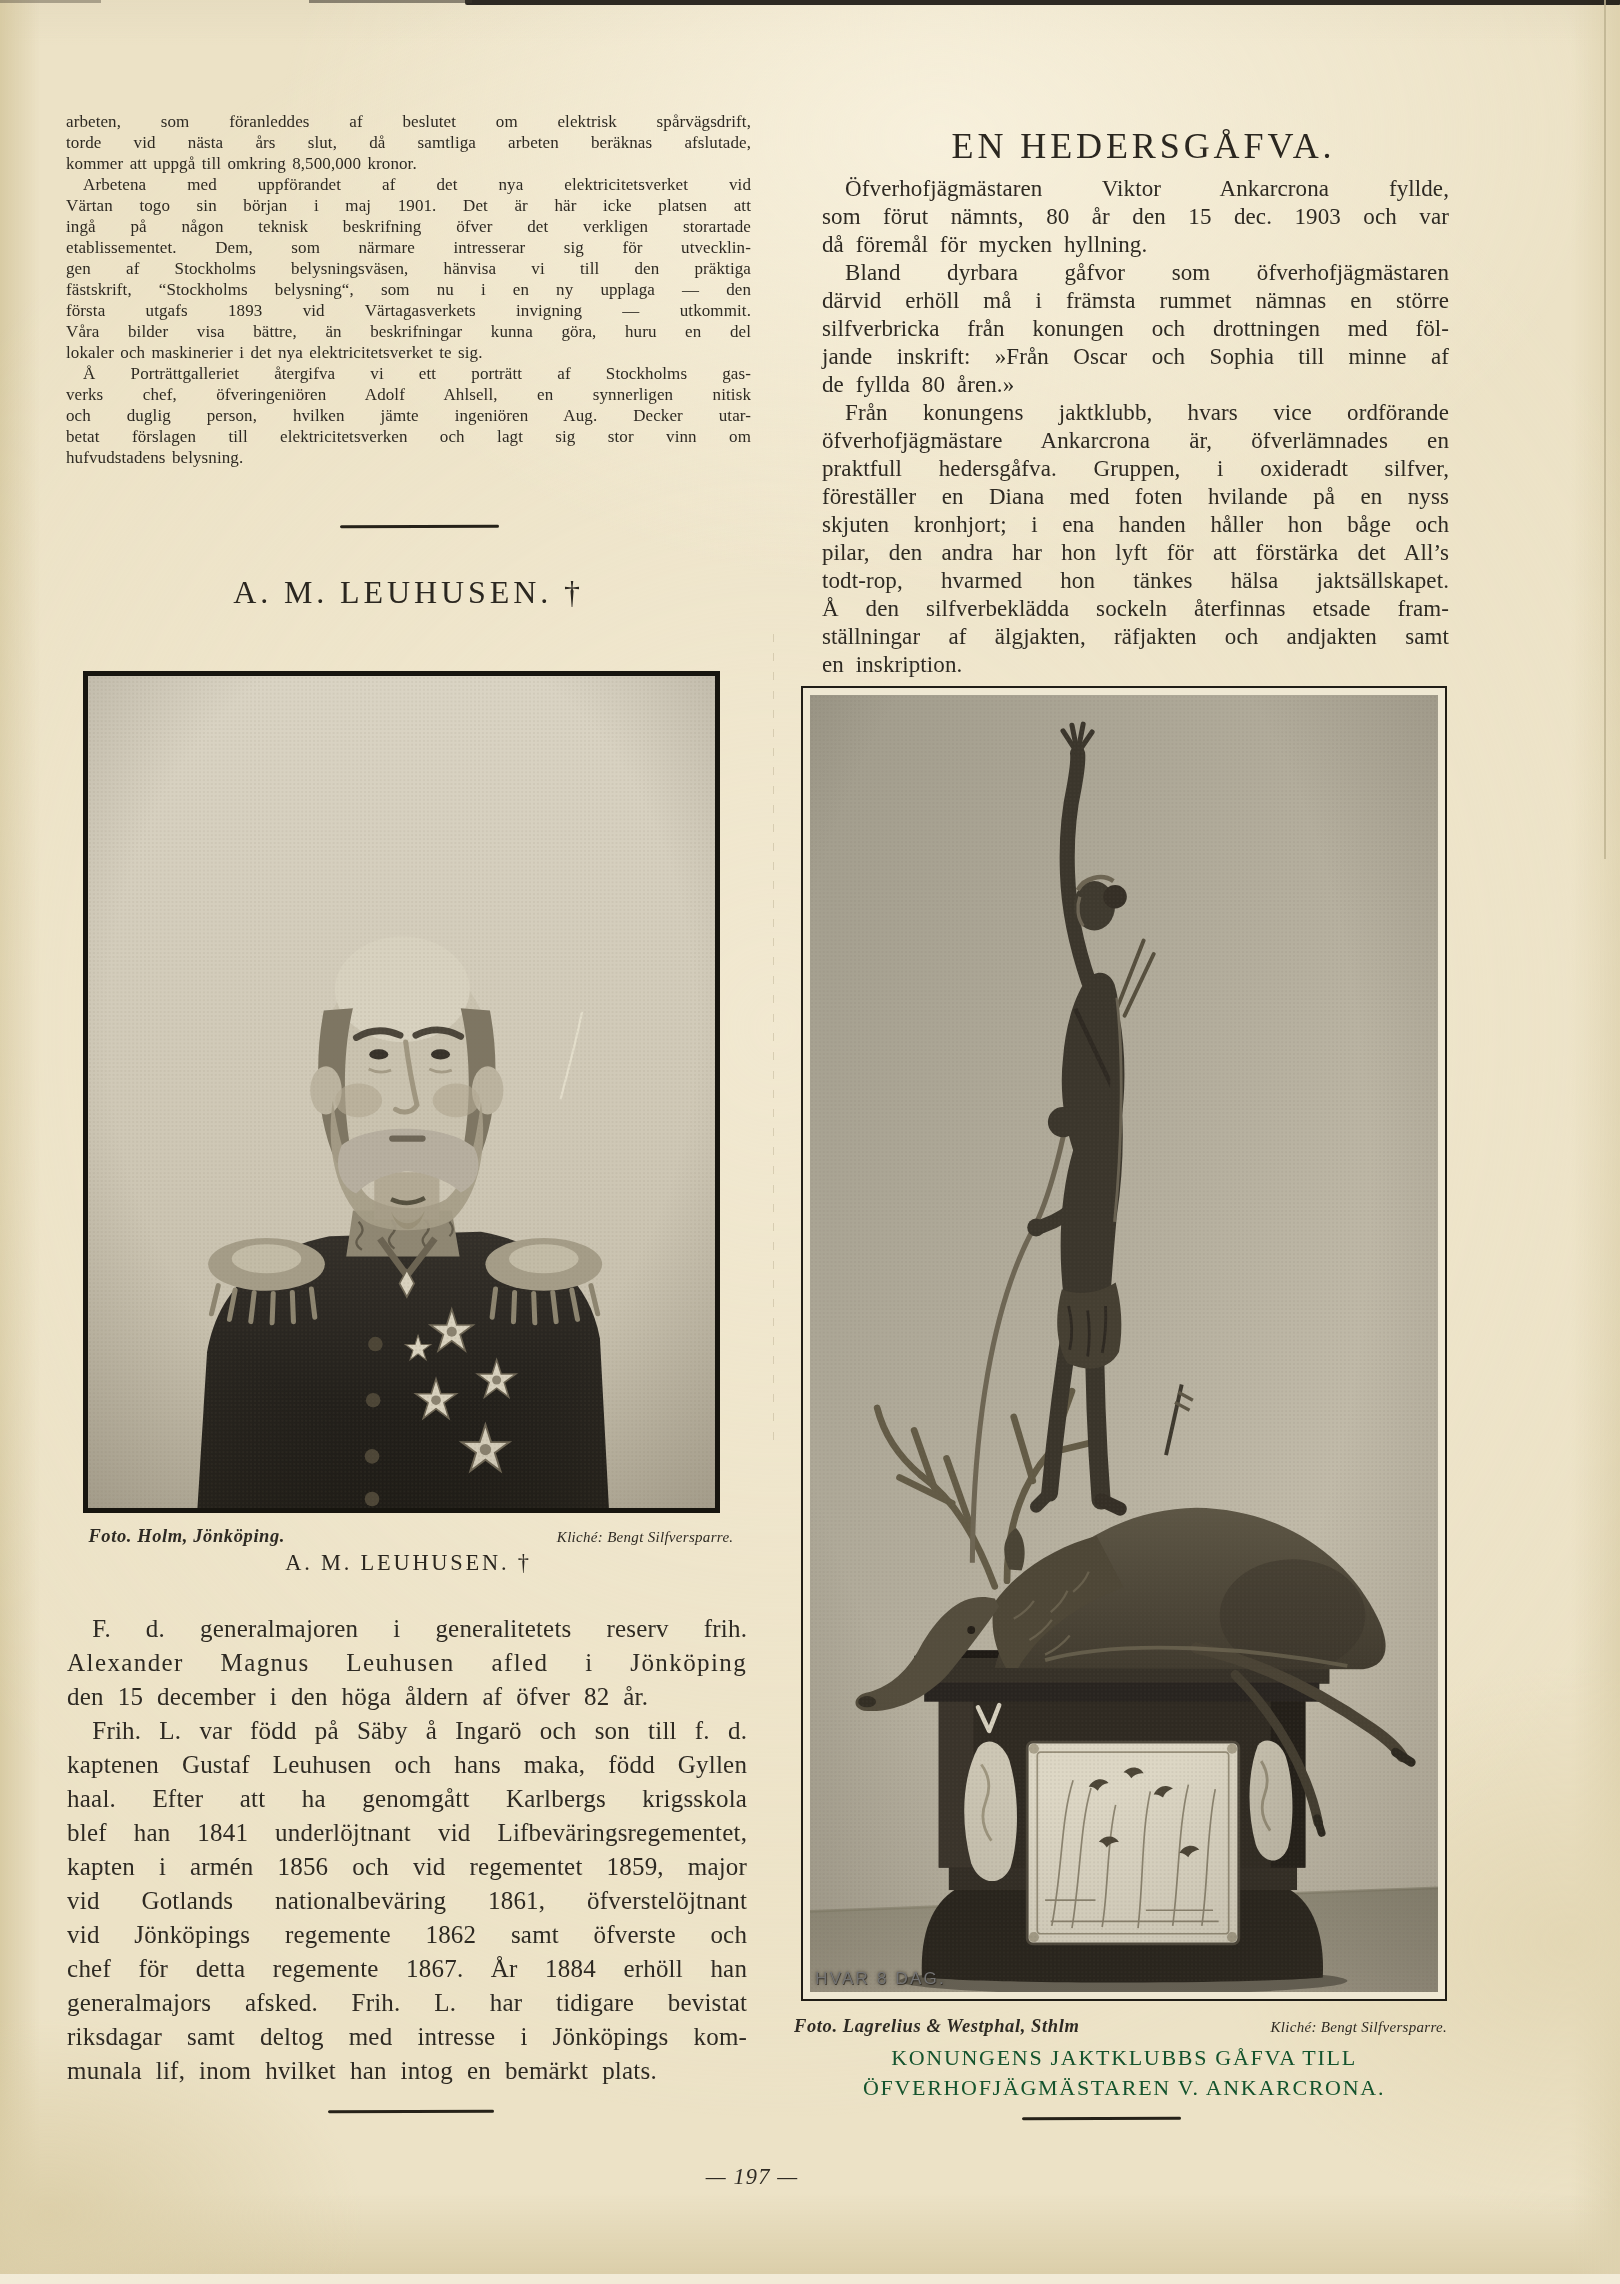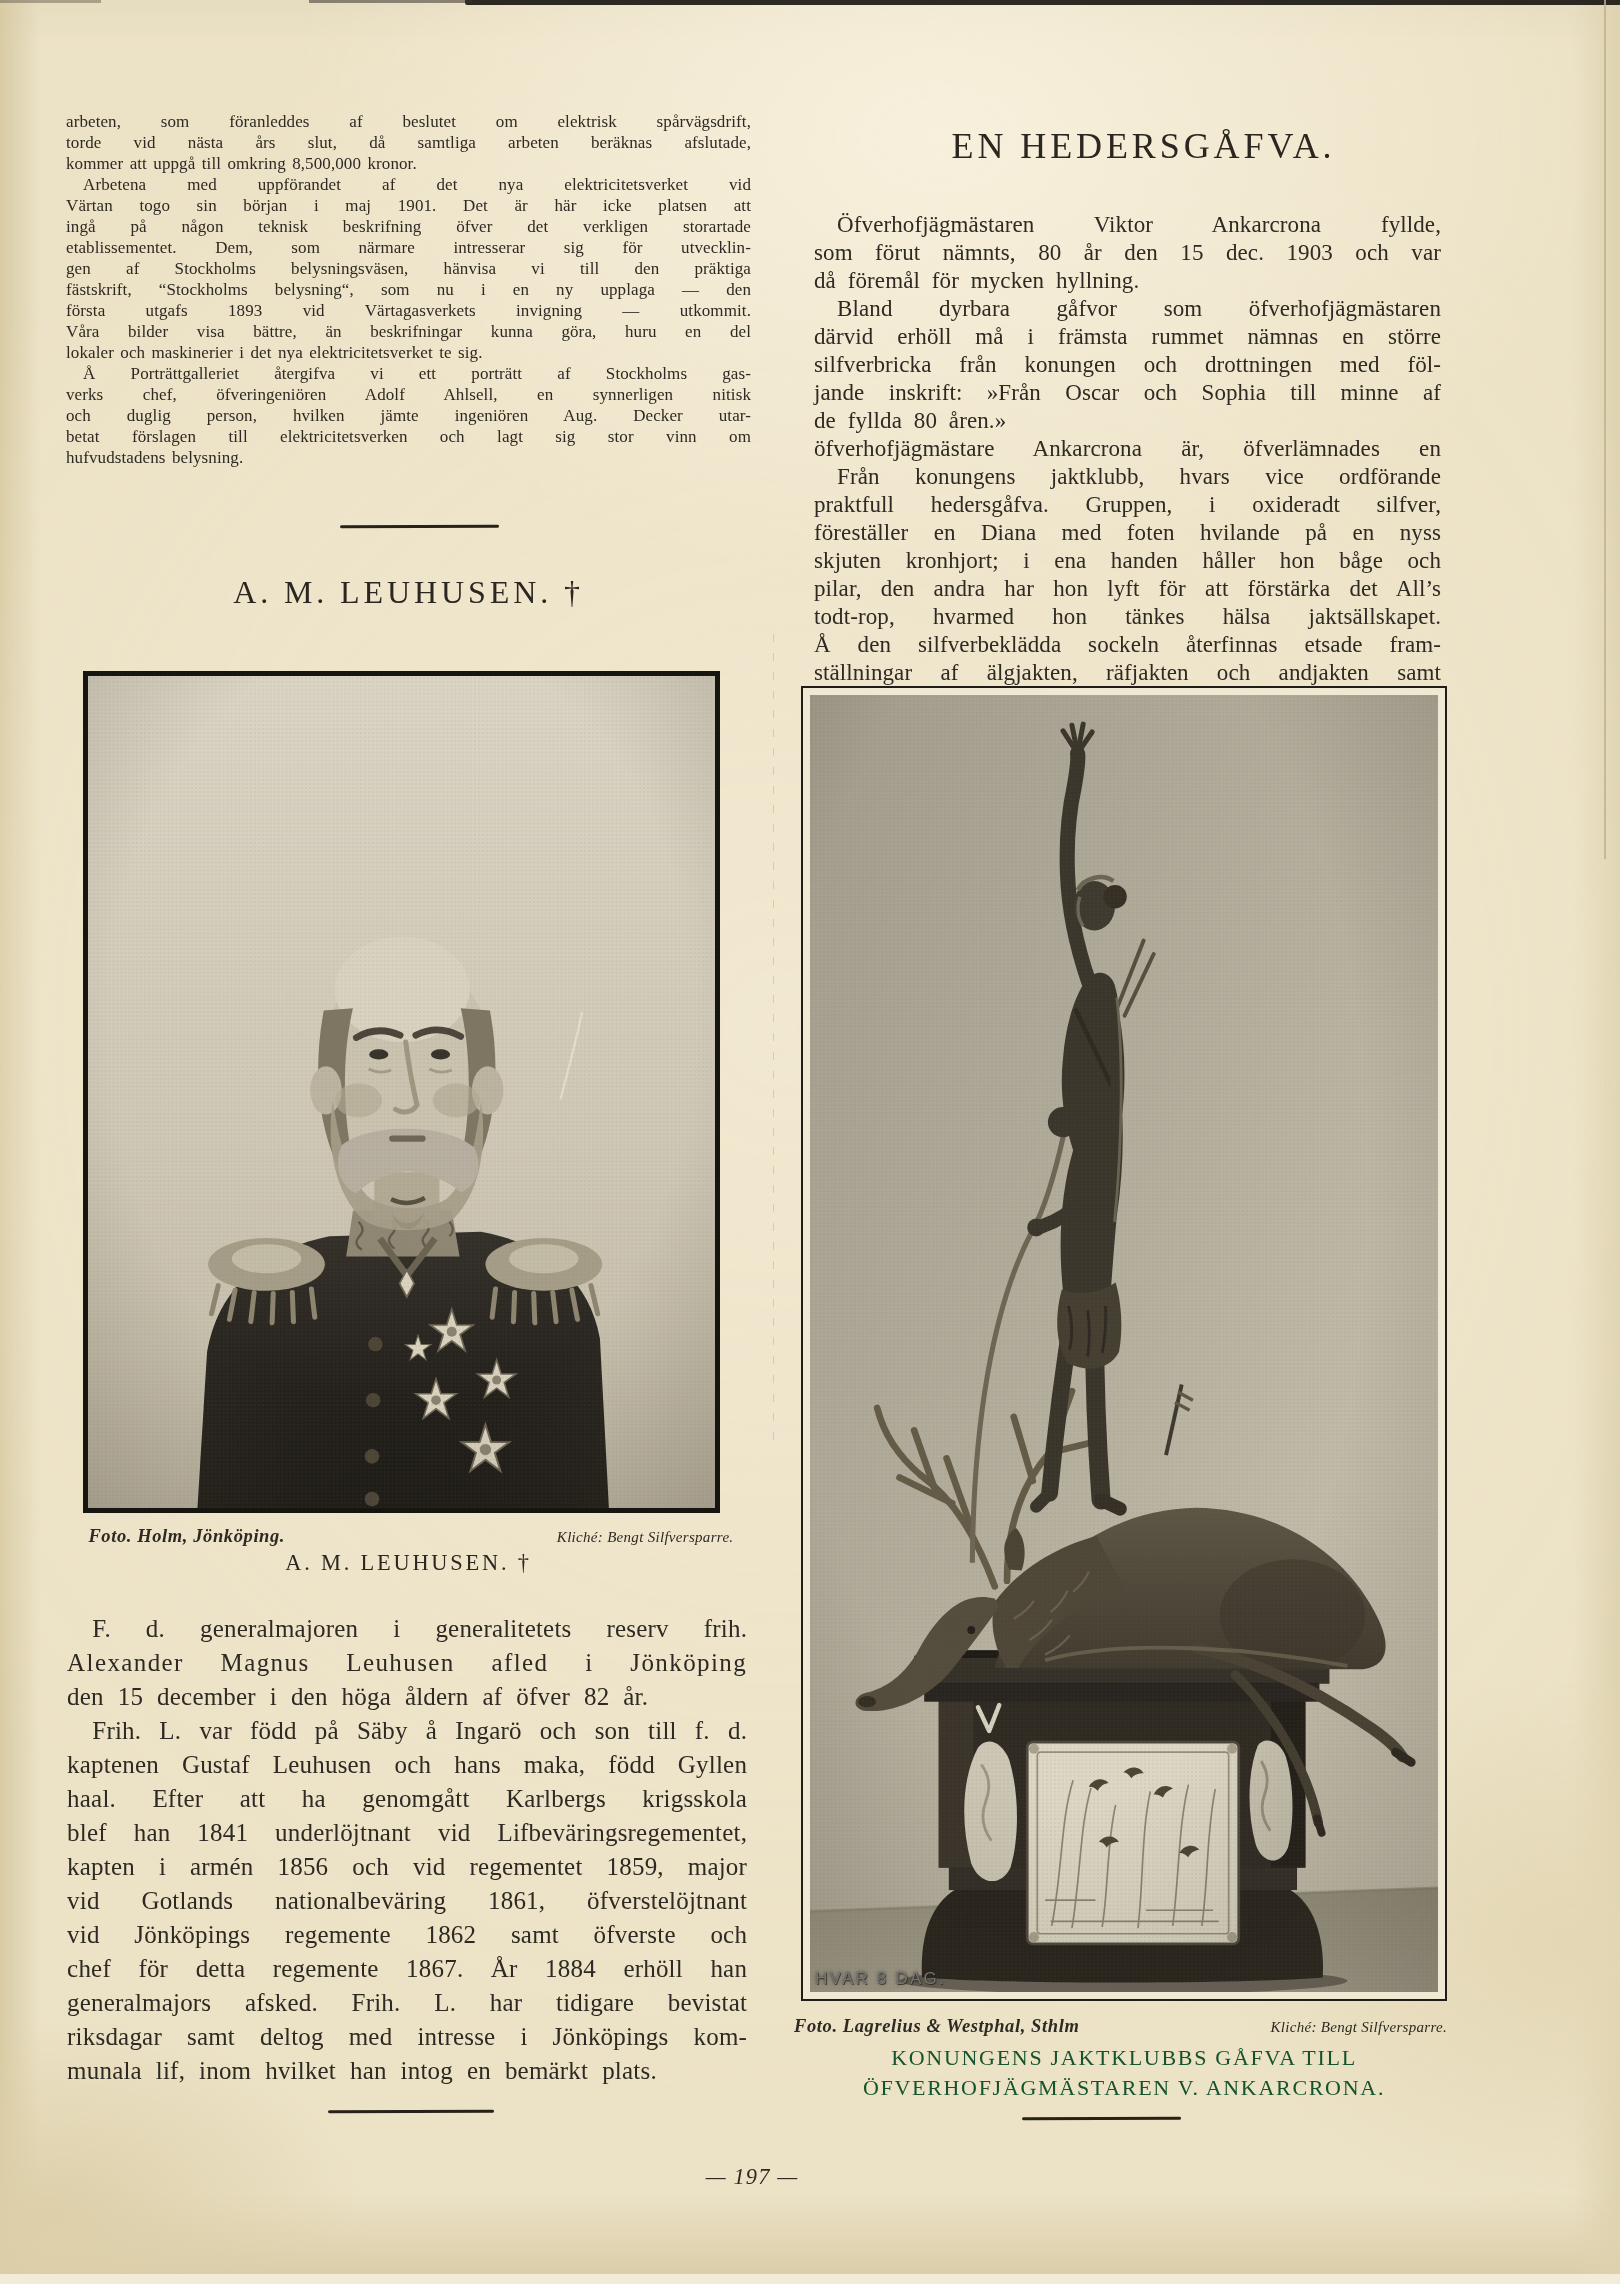--- a/index.html
+++ b/index.html
@@ -231,36 +231,36 @@
       </div>
   </div>
 
   <div class="abs divider" style="left:262px;top:2110px;width:166px;"></div>
 </section>
 
 <section class="abs" style="left:814px;top:0;width:627px;height:2284px;">
 
   <h1 class="abs headline-1" style="left:0;top:109px;width:627px;">EN HEDERSGÅFVA.</h1>
 
-  <div class="abs body-right-block" style="left:0;top:175px;width:627px;margin-top:36px;">
+  <div class="abs body-right-block" style="left:8px;top:175px;width:627px;">
     <div class="para">
         <div class="line"> Öfverhofjägmästaren Viktor Ankarcrona fyllde,</div>
         <div class="line">som förut nämnts, 80 år den 15 dec. 1903 och var</div>
         <div class="line">då föremål för mycken hyllning.</div>
       </div>
     <div class="para">
         <div class="line"> Bland dyrbara gåfvor som öfverhofjägmästaren</div>
         <div class="line">därvid erhöll må i främsta rummet nämnas en större</div>
         <div class="line">silfverbricka från konungen och drottningen med föl-</div>
         <div class="line">jande inskrift: »Från Oscar och Sophia till minne af</div>
         <div class="line">de fyllda 80 åren.»</div>
       </div>
     <div class="para">
+        <div class="line"> Från konungens jaktklubb, hvars vice ordförande</div>
         <div class="line">öfverhofjägmästare Ankarcrona är, öfverlämnades en</div>
-        <div class="line"> Från konungens jaktklubb, hvars vice ordförande</div>
         <div class="line">praktfull hedersgåfva. Gruppen, i oxideradt silfver,</div>
         <div class="line">föreställer en Diana med foten hvilande på en nyss</div>
         <div class="line">skjuten kronhjort; i ena handen håller hon båge och</div>
         <div class="line">pilar, den andra har hon lyft för att förstärka det All’s</div>
         <div class="line">todt-rop, hvarmed hon tänkes hälsa jaktsällskapet.</div>
         <div class="line">Å den silfverbeklädda sockeln återfinnas etsade fram-</div>
         <div class="line">ställningar af älgjakten, räfjakten och andjakten samt</div>
         <div class="line">en inskription.</div>
       </div>
   </div>

